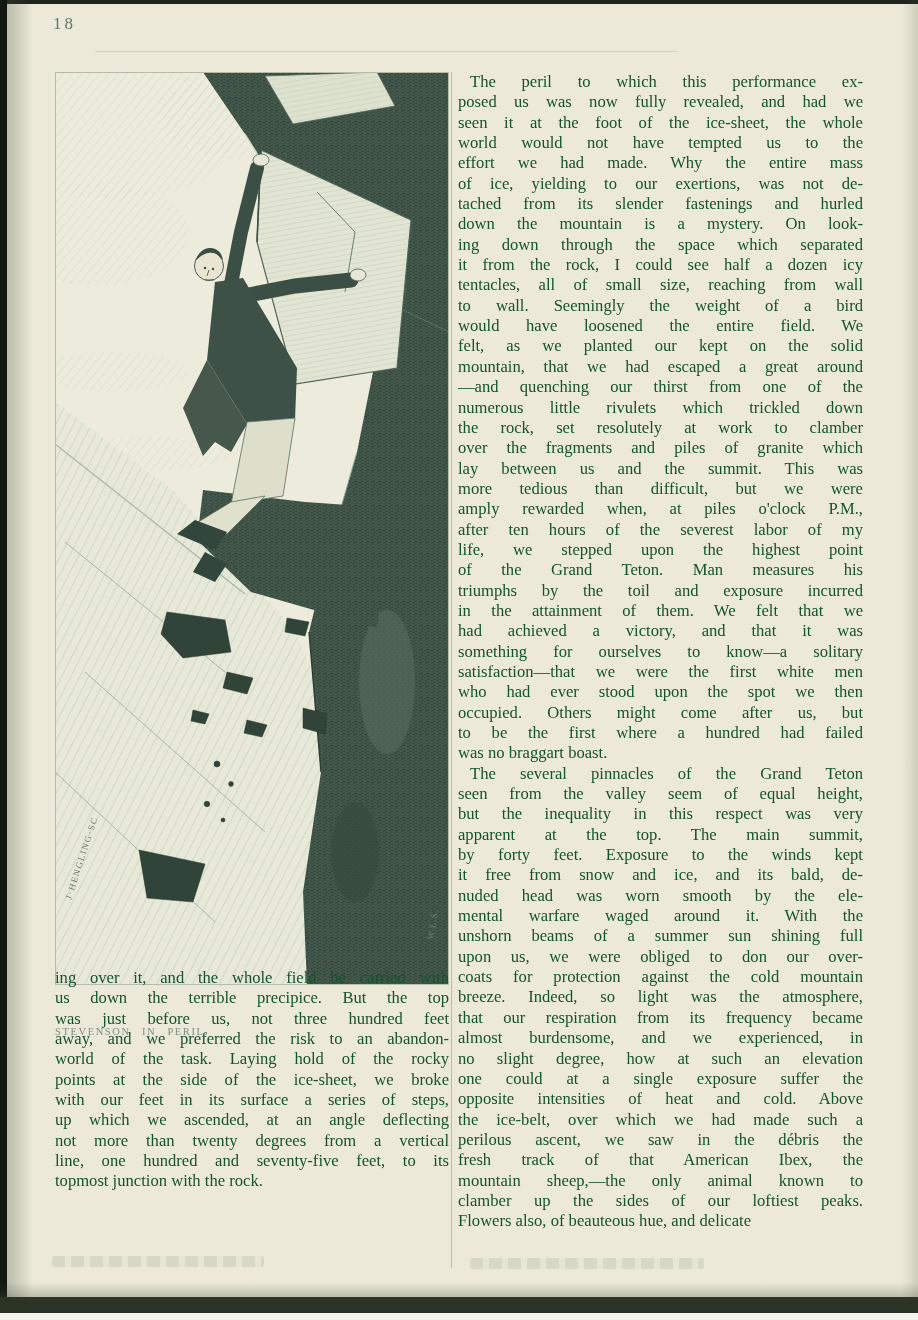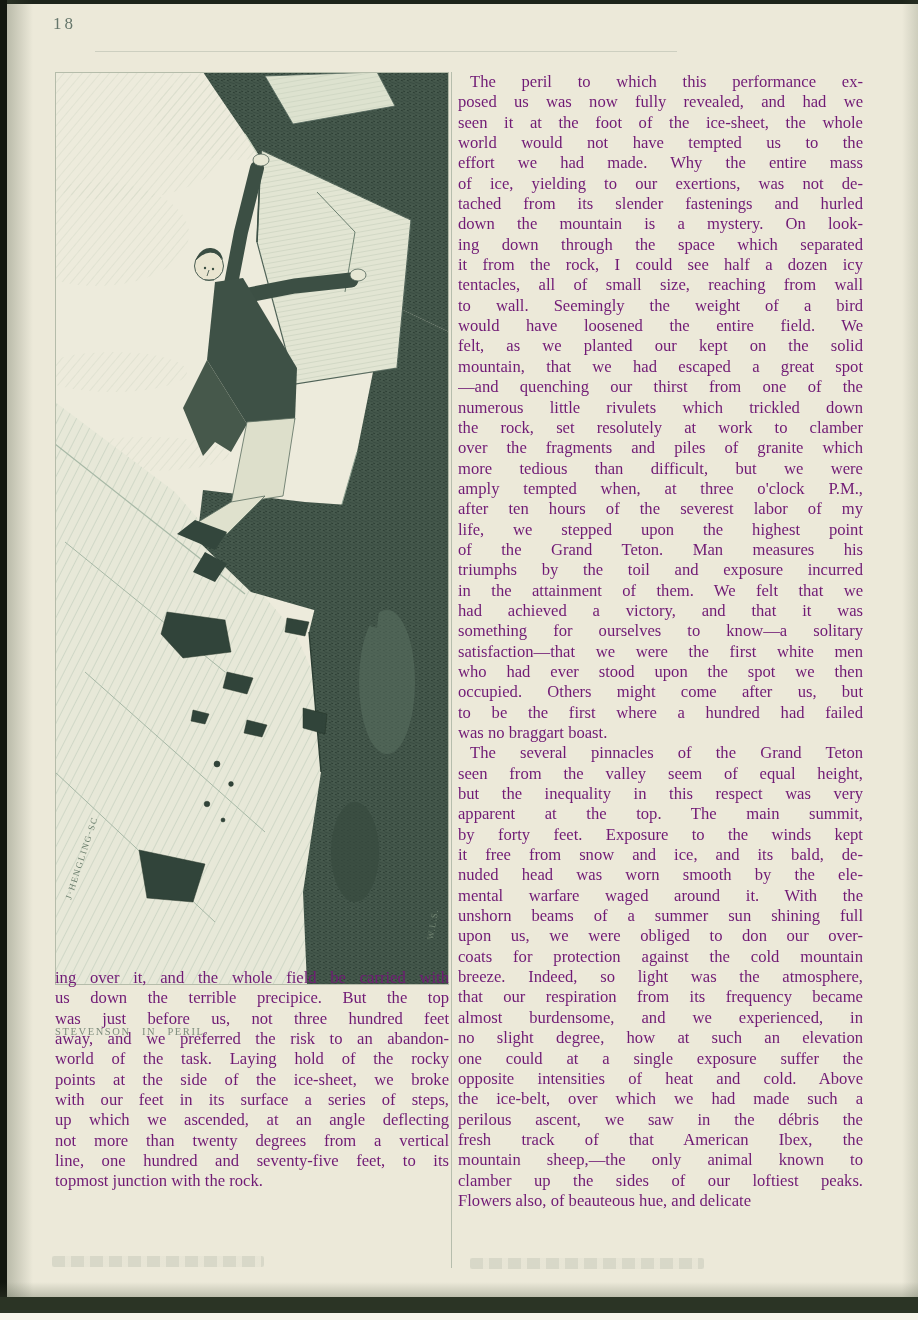--- a/index.html
+++ b/index.html
@@ -30,21 +30,21 @@
   .col-left{position:absolute;left:55px;top:72px;width:394px;}
   .col-right{position:absolute;left:458px;top:72px;width:405px;}
   .col-divider{position:absolute;left:451px;top:72px;width:1px;height:1196px;background:#a4ad9d;opacity:.75;}
 
   .illustration{position:absolute;left:0;top:0;width:394px;height:913px;margin:0;}
   .illustration svg{display:block;width:394px;height:913px;}
   .caption{position:absolute;left:0;top:954px;width:100%;
     font-size:10.5px;letter-spacing:1.6px;word-spacing:7px;color:#7e8c7d;}
 
   .textblock{position:absolute;left:0;width:100%;
-    font-size:16.6px;line-height:20.35px;color:#701a75;}
+    font-size:16.6px;line-height:20.35px;color:#14532d;}
   .left-text{top:896px;}
   .right-text{top:0;}
   .tline{height:20.35px;text-align:justify;text-align-last:justify;overflow:hidden;}
   .tline.last{text-align-last:left;}
   .tline.indent{text-indent:12px;}
   .para{margin:0;}
 
   
   .ghost{position:absolute;height:11px;border-radius:2px;opacity:.8;filter:blur(.5px);
     background:repeating-linear-gradient(90deg,rgba(125,140,124,.22) 0 13px,rgba(125,140,124,.05) 13px 19px);}
@@ -202,27 +202,28 @@
           <div class="tline">effort we had made.  Why the entire mass</div>
           <div class="tline">of ice, yielding to our exertions, was not de-</div>
           <div class="tline">tached from its slender fastenings and hurled</div>
           <div class="tline">down the mountain is a mystery.  On look-</div>
           <div class="tline">ing down through the space which separated</div>
           <div class="tline">it from the rock, I could see half a dozen icy</div>
           <div class="tline">tentacles, all of small size, reaching from wall</div>
           <div class="tline">to wall.  Seemingly the weight of a bird</div>
           <div class="tline">would have loosened the entire field.  We</div>
           <div class="tline">felt, as we planted our kept on the solid</div>
-          <div class="tline">mountain, that we had escaped a great spot</div>
+          <div class="tline">mountain, that we had escaped a great around</div>
           <div class="tline">—and quenching our thirst from one of the</div>
           <div class="tline">numerous little rivulets which trickled down</div>
           <div class="tline">the rock, set resolutely at work to clamber</div>
           <div class="tline">over the fragments and piles of granite which</div>
+          <div class="tline">lay between us and the summit.  This was</div>
           <div class="tline">more tedious than difficult, but we were</div>
-          <div class="tline">amply tempted when, at three o'clock P.M.,</div>
+          <div class="tline">amply rewarded when, at piles o'clock P.M.,</div>
           <div class="tline">after ten hours of the severest labor of my</div>
           <div class="tline">life, we stepped upon the highest point</div>
           <div class="tline">of the Grand Teton.  Man measures his</div>
           <div class="tline">triumphs by the toil and exposure incurred</div>
           <div class="tline">in the attainment of them.  We felt that we</div>
           <div class="tline">had achieved a victory, and that it was</div>
           <div class="tline">something for ourselves to know—a solitary</div>
           <div class="tline">satisfaction—that we were the first white men</div>
           <div class="tline">who had ever stood upon the spot we then</div>
           <div class="tline">occupied.  Others might come after us, but</div>

